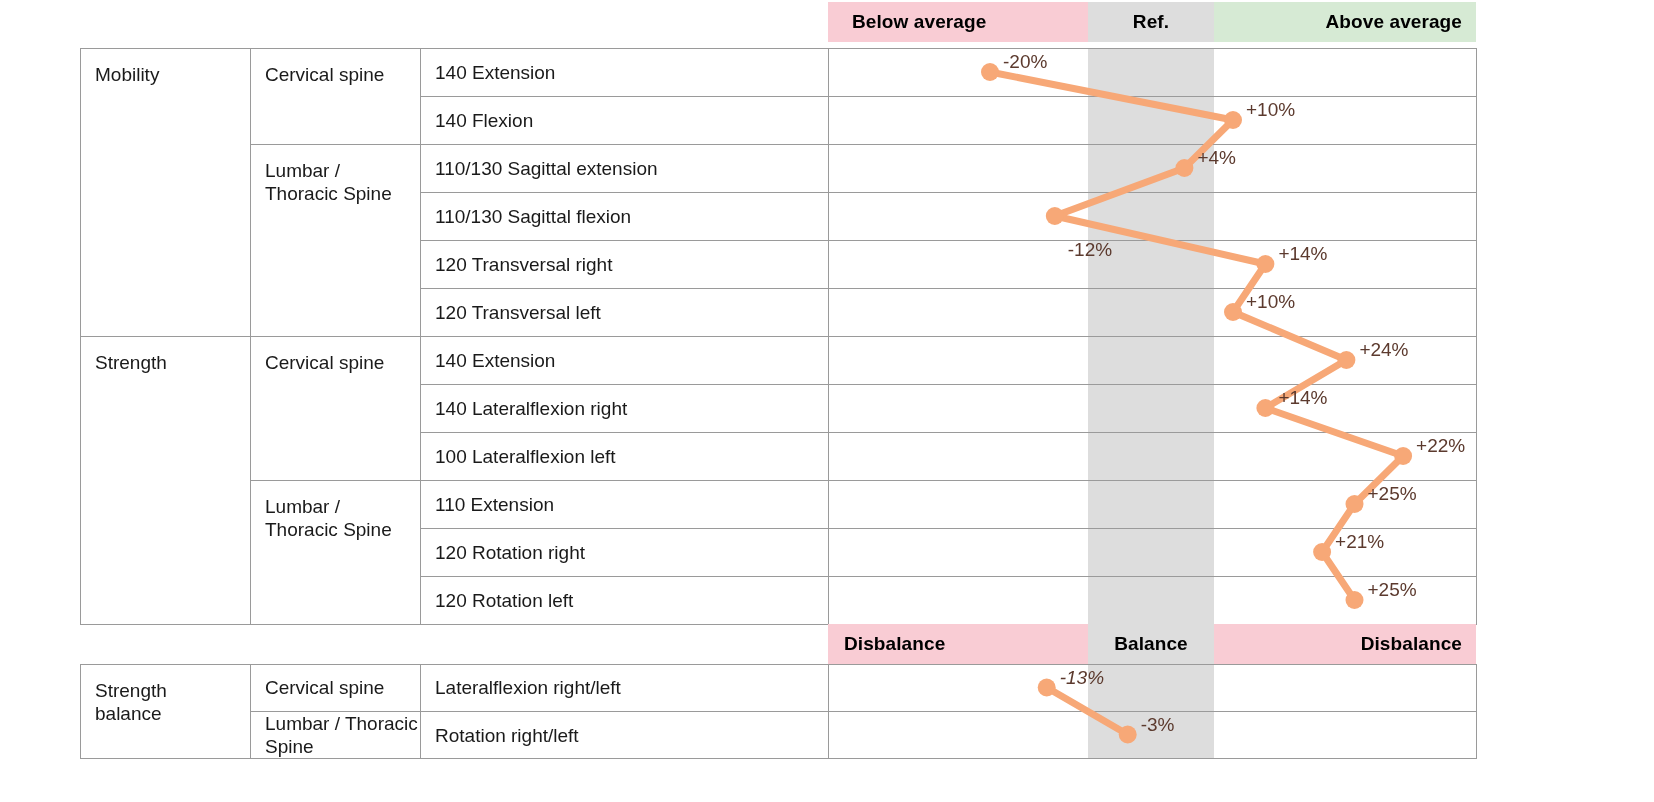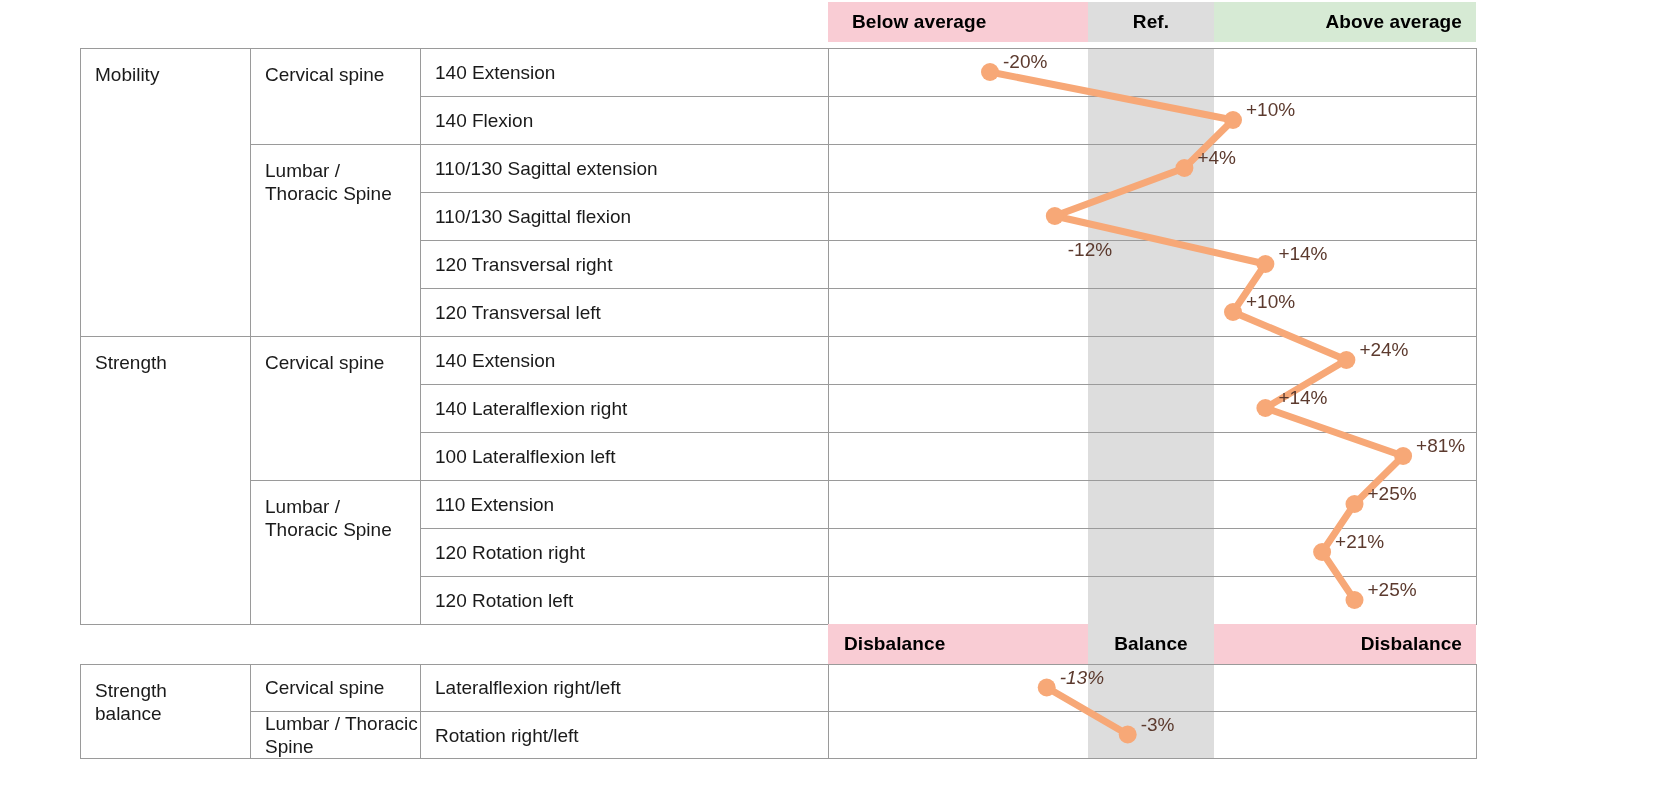--- a/index.html
+++ b/index.html
@@ -222,21 +222,21 @@
         <circle cx="1127.7" cy="734.5" r="9" fill="#f7a877"></circle>
       </svg>
   <div class="pt-label" style="left: 1003px; top: 62px;">-20%</div>
       <div class="pt-label" style="left: 1246px; top: 110px;">+10%</div>
       <div class="pt-label" style="left: 1197.4px; top: 158px;">+4%</div>
       <div class="pt-label" style="left: 1067.8px; top: 206px; margin-top: 44px;">-12%</div>
       <div class="pt-label" style="left: 1278.4px; top: 254px;">+14%</div>
       <div class="pt-label" style="left: 1246px; top: 302px;">+10%</div>
       <div class="pt-label" style="left: 1359.4px; top: 350px;">+24%</div>
       <div class="pt-label" style="left: 1278.4px; top: 398px;">+14%</div>
-      <div class="pt-label" style="left: 1416.1px; top: 446px;">+81%</div>
+      <div class="pt-label" style="left: 1416.1px; top: 446px;">+22%</div>
       <div class="pt-label" style="left: 1367.5px; top: 494px;">+25%</div>
       <div class="pt-label" style="left: 1335.1px; top: 542px;">+21%</div>
       <div class="pt-label" style="left: 1367.5px; top: 590px;">+25%</div>
       <div class="pt-label" style="left: 1059.7px; top: 677.5px; font-style: italic;">-13%</div>
       <div class="pt-label" style="left: 1140.7px; top: 724.5px;">-3%</div>
     </div>
 
 </div>
 
 </body></html>

